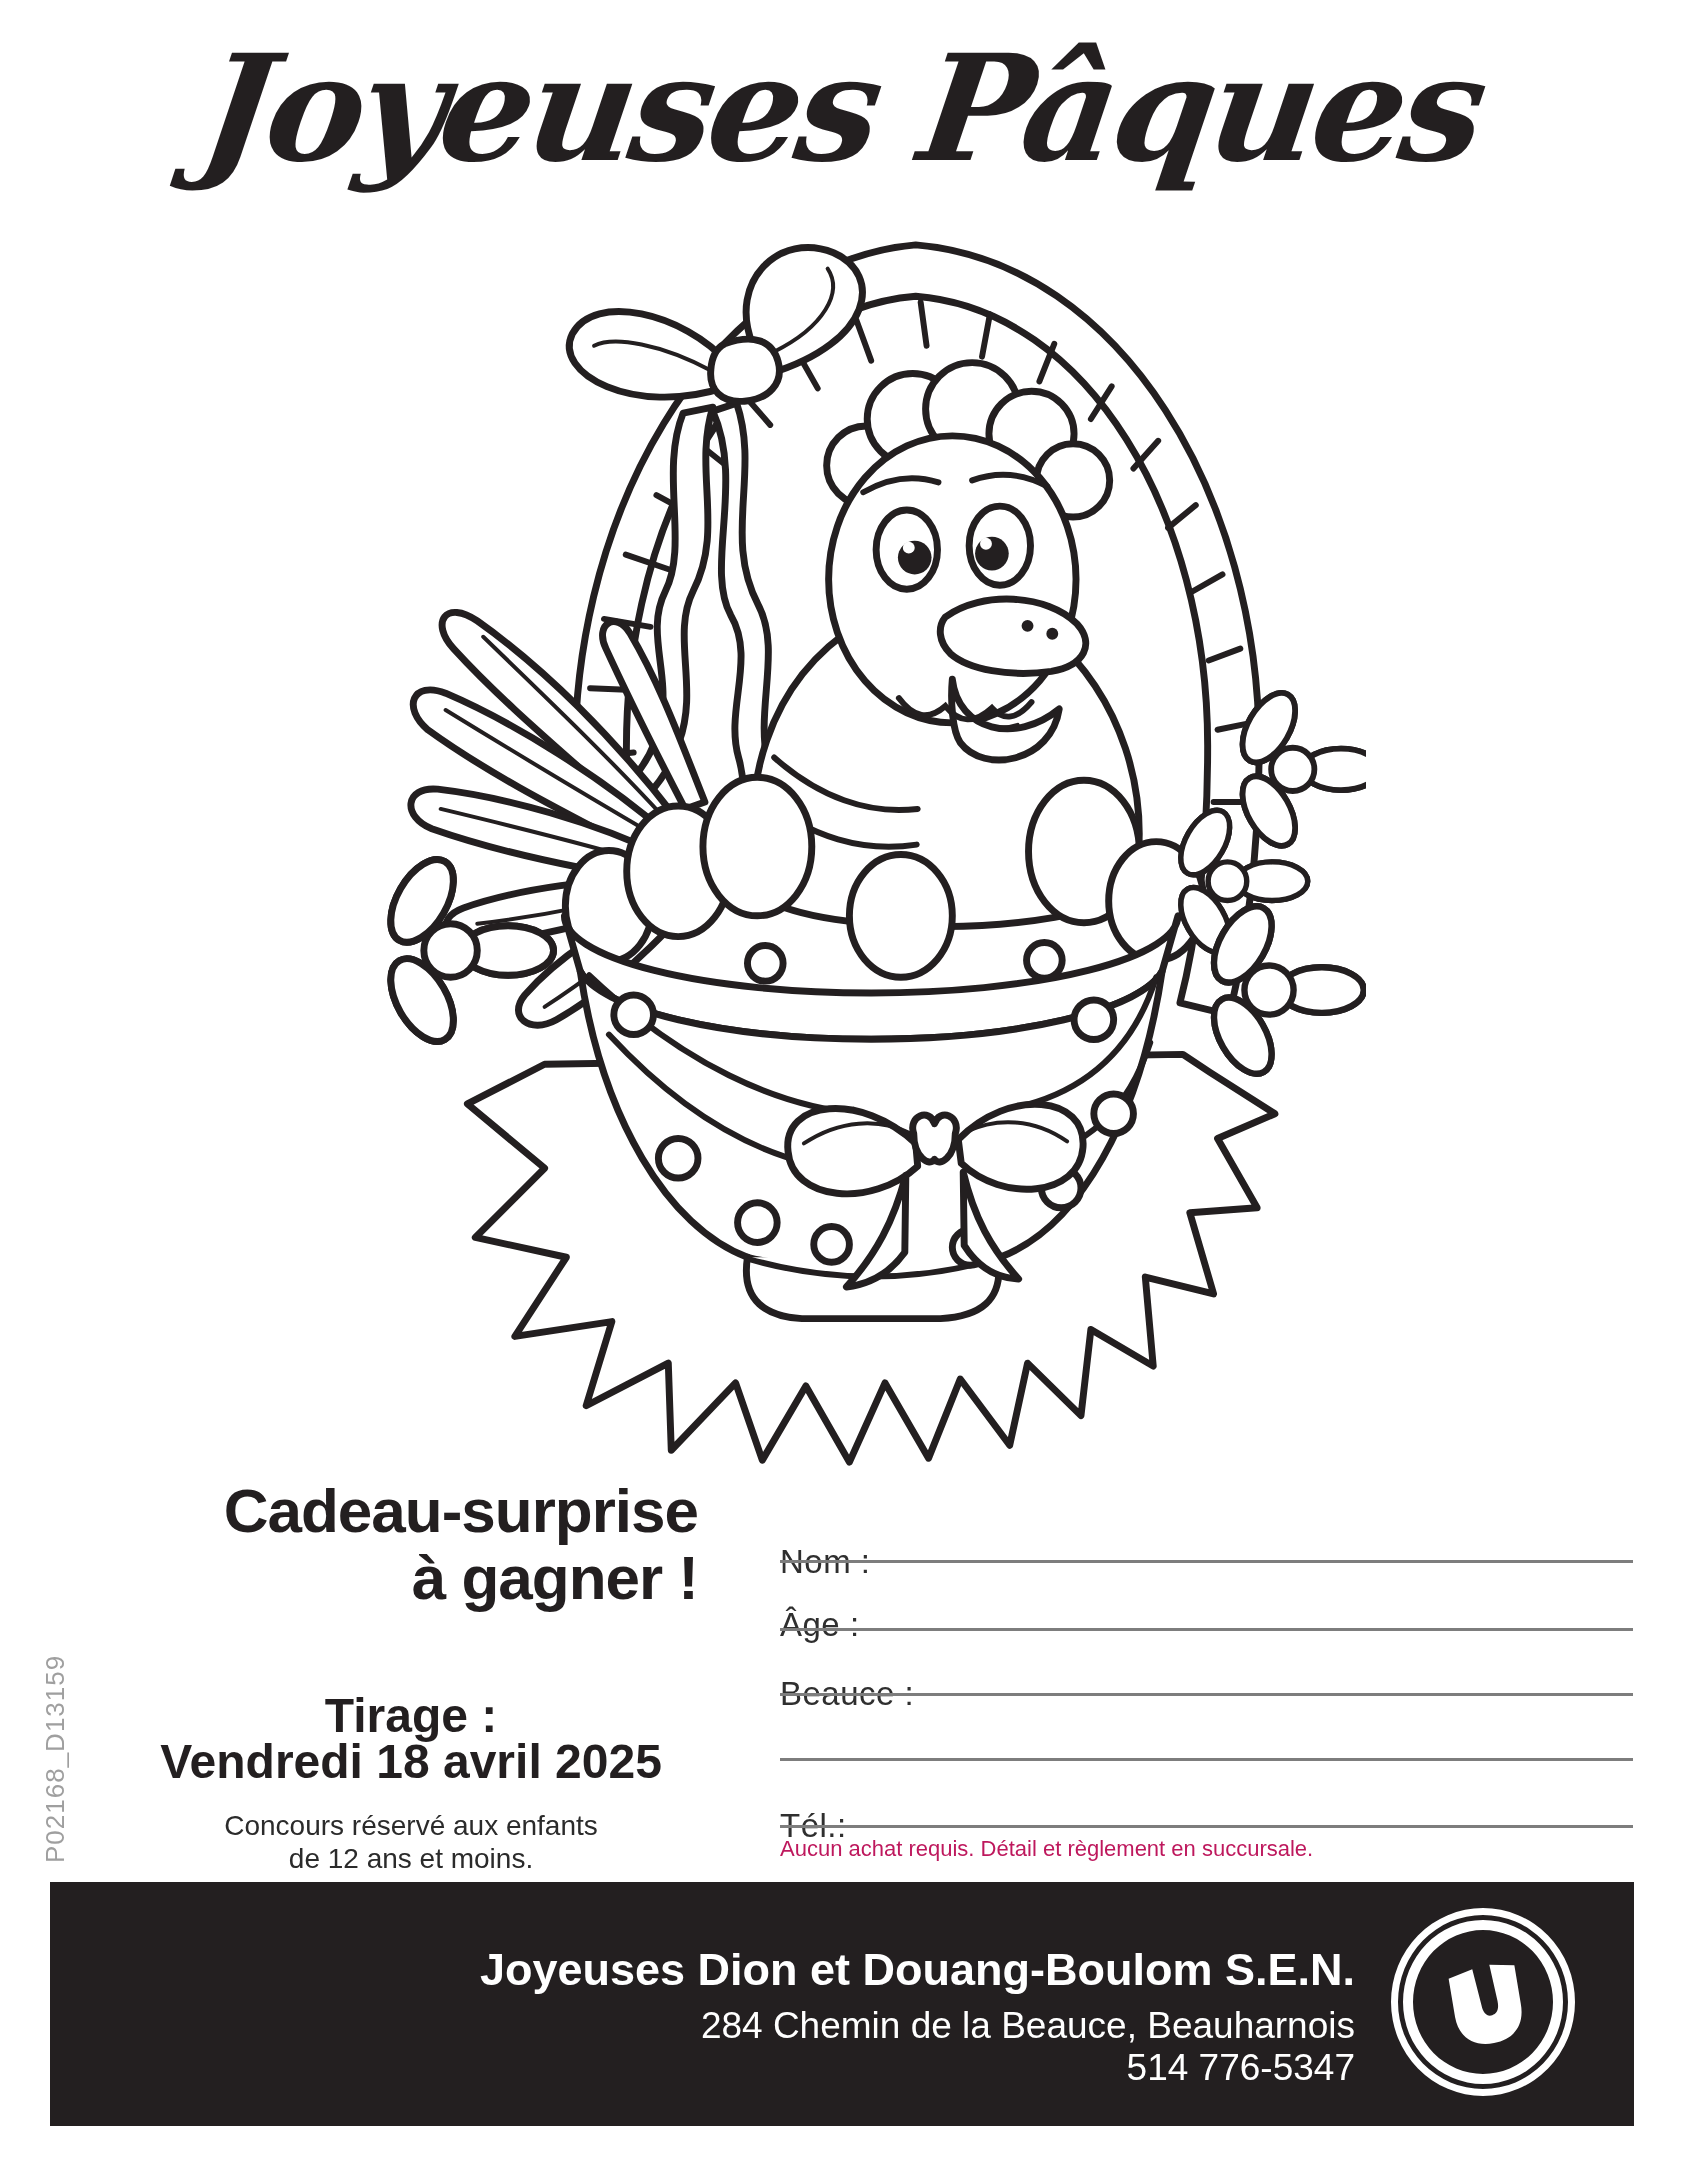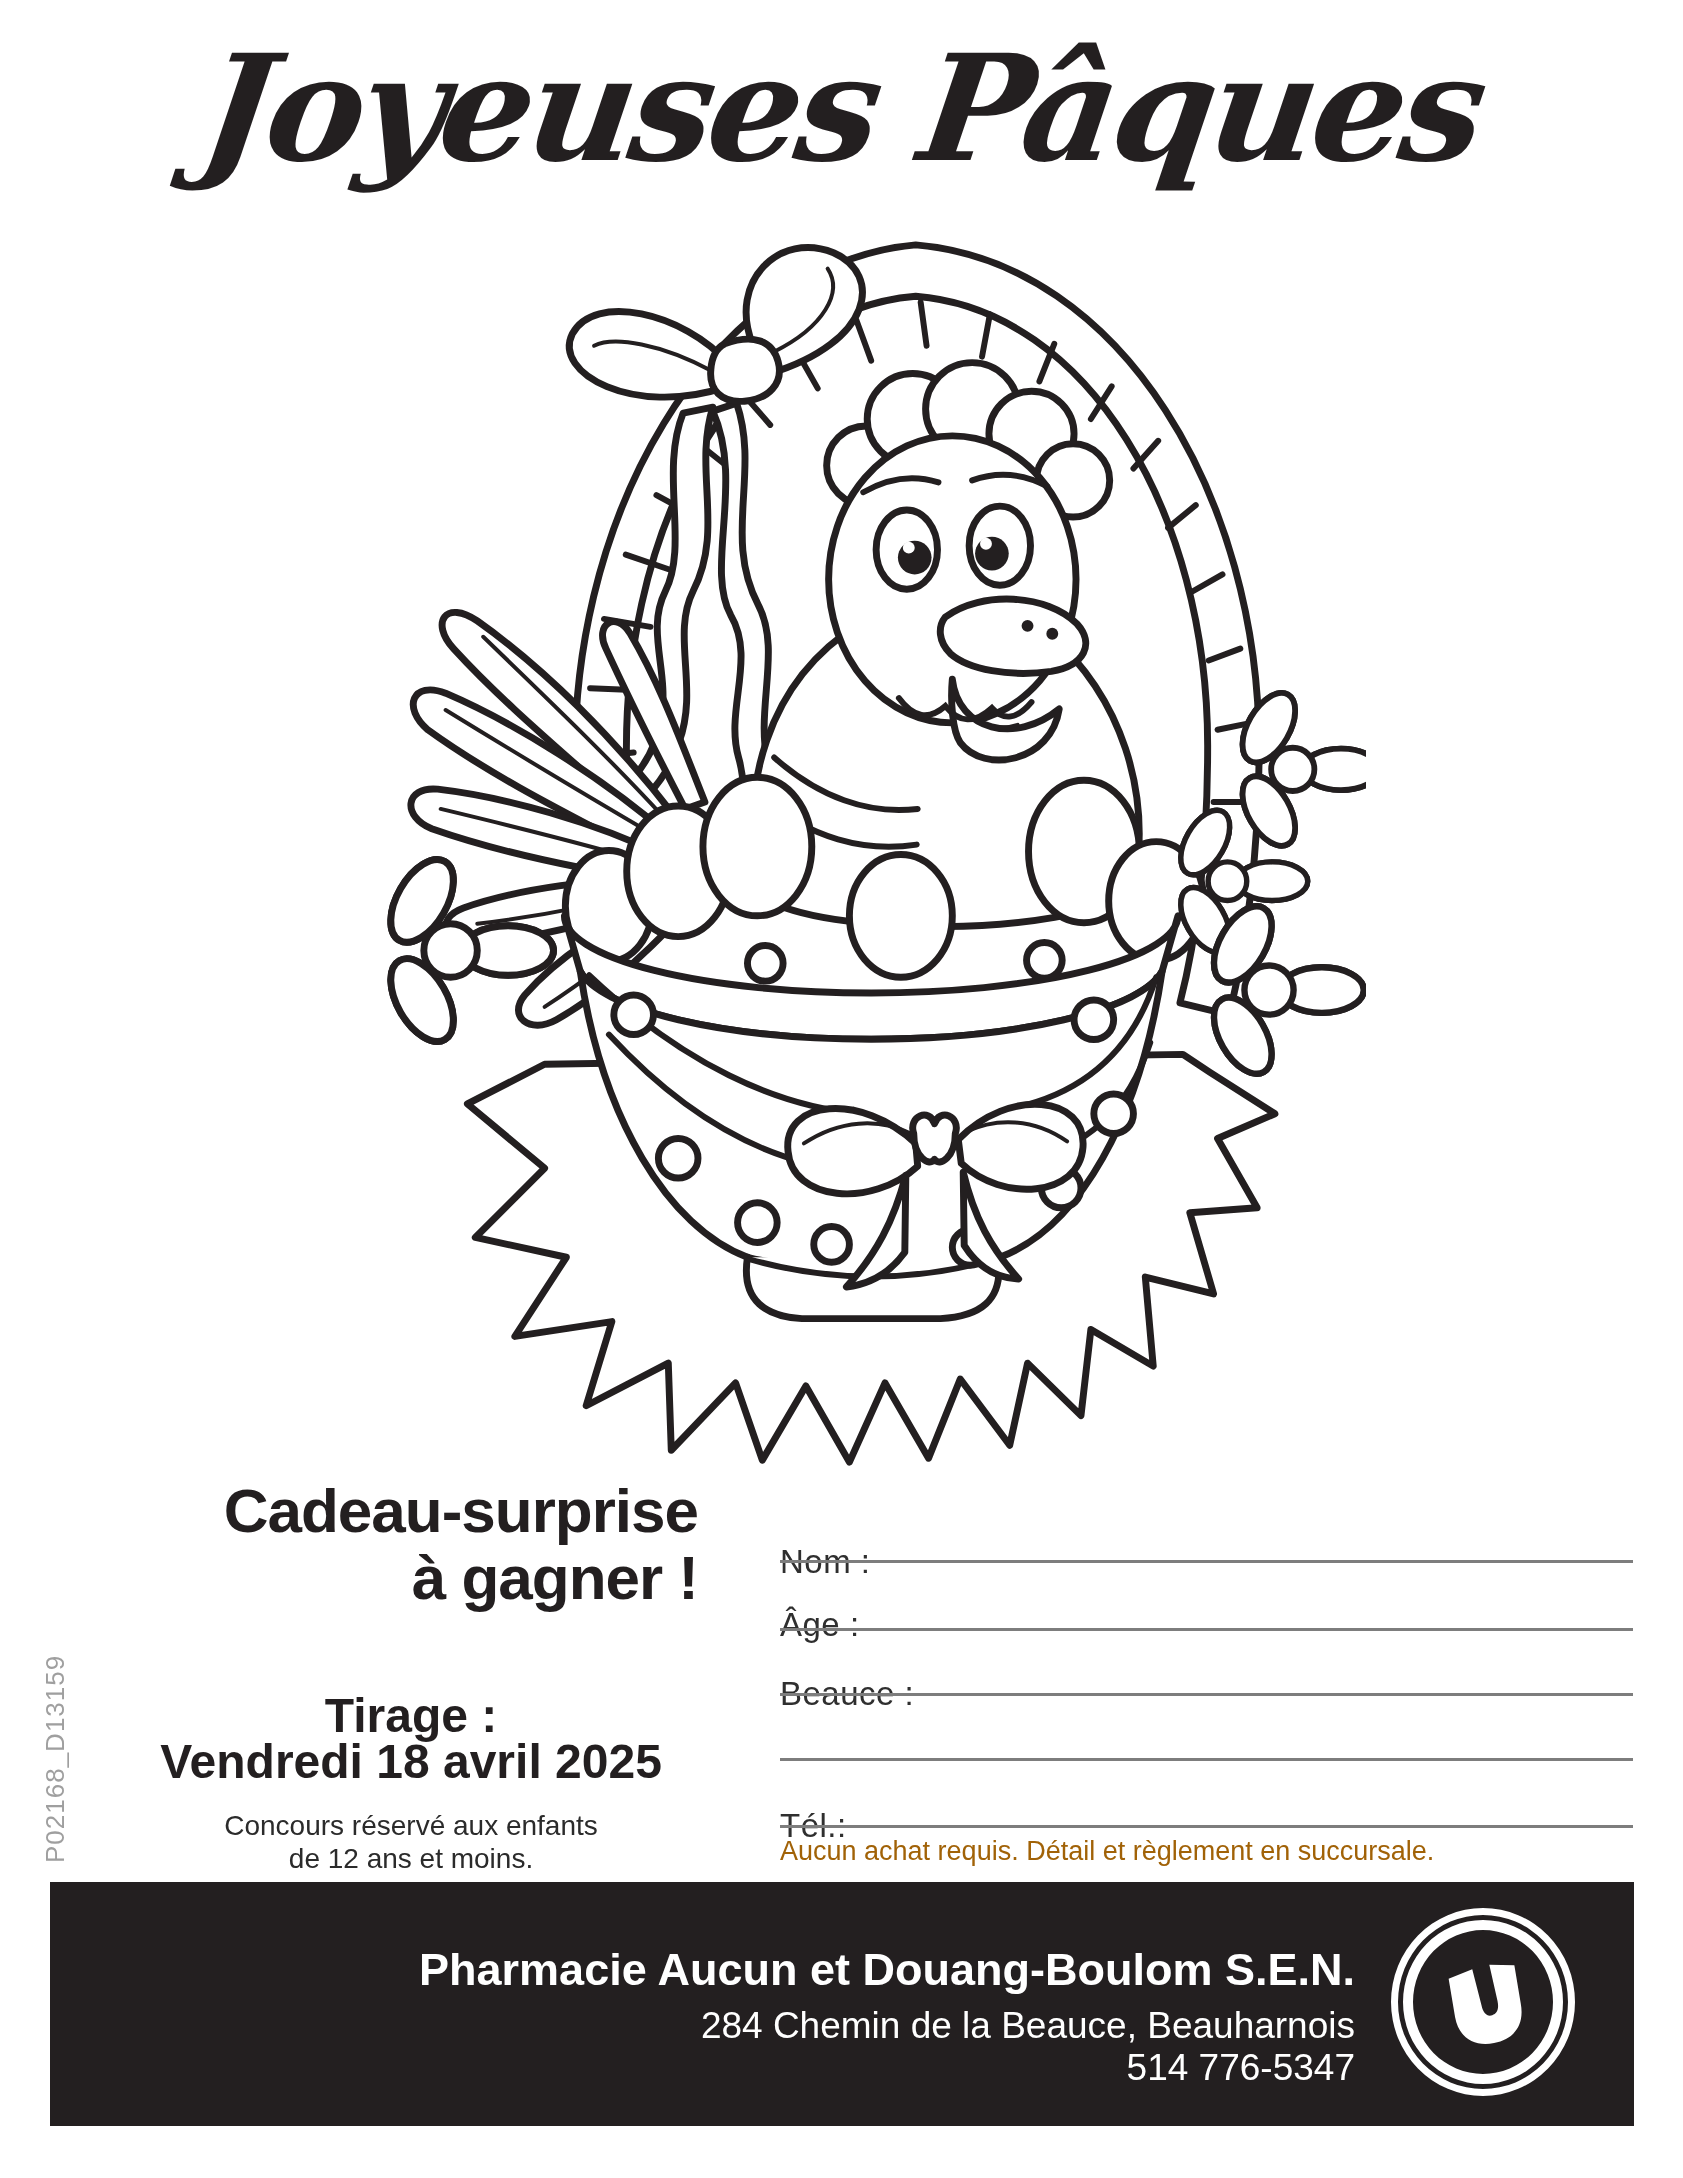--- a/index.html
+++ b/index.html
@@ -23,21 +23,21 @@
   
   .promo{position:absolute;left:104px;top:1477px;width:594px;text-align:right;
          font-weight:700;font-size:62px;line-height:67px;letter-spacing:-1px;color:#231f20;}
   .draw{position:absolute;left:114px;top:1693px;width:594px;text-align:center;color:#231f20;}
   .draw .b{font-weight:700;font-size:48px;line-height:46px;}
   .draw .note{margin-top:24px;font-weight:400;font-size:28px;line-height:33px;color:#2b2b2b;}
 
   
   .f-label{position:absolute;left:780px;font-size:33px;font-weight:400;color:#2f2f2f;letter-spacing:0.5px;margin-top:28px;}
   .f-line{position:absolute;left:780px;width:853px;height:0;border-top:3px solid #7d7d7d;}
-  .f-disc{position:absolute;left:780px;top:1836px;font-size:27px;color:#a16207;}
+  .f-disc{position:absolute;left:780px;top:1836px;font-size:22px;color:#be185d;}
 
   
   .code{position:absolute;left:40px;top:1863px;transform:rotate(-90deg);transform-origin:0 0;
         font-size:26px;letter-spacing:1px;color:#9f9f9f;white-space:nowrap;}
 
   
   .footer{position:absolute;left:50px;top:1882px;width:1584px;height:244px;background:#231f20;}
   .f-txt{position:absolute;right:279px;top:63px;text-align:right;color:#ffffff;white-space:nowrap;}
   .f-name{font-weight:700;font-size:45px;line-height:50px;margin-bottom:10px;}
   .f-addr{font-weight:400;font-size:37px;line-height:42px;}
@@ -247,21 +247,21 @@
     <div class="f-label" style="top:1779px">Tél.:</div>
     <div class="f-line" style="top:1825px"></div>
 
     <div class="f-disc">Aucun achat requis. Détail et règlement en succursale.</div>
   </div>
 
   <div class="code">P02168_D13159</div>
 
   <div class="footer">
     <div class="f-txt">
-      <div class="f-name">Pharmacie Aucun et Douang-Boulom S.E.N.</div>
+      <div class="f-name">Joyeuses Dion et Douang-Boulom S.E.N.</div>
       <div class="f-addr">284 Chemin de la Beauce, Beauharnois</div>
       <div class="f-phone">514 776-5347</div>
     </div>
     <div class="logo">
       <div class="logo-in">
         <svg width="103" height="103" viewBox="0 0 100 100">
           <path fill="#ffffff" transform="rotate(-8 53 52)" d="M 20 22 L 44 16 L 48 52 C 48.5 60 52 64 57 63 C 62 62 64.5 58 64 50
                    L 61 14 L 85 18 L 86 55 C 87 78 74 89 55 90 C 36 91 22 81 21 60 Z"></path>
         </svg>
       </div>

